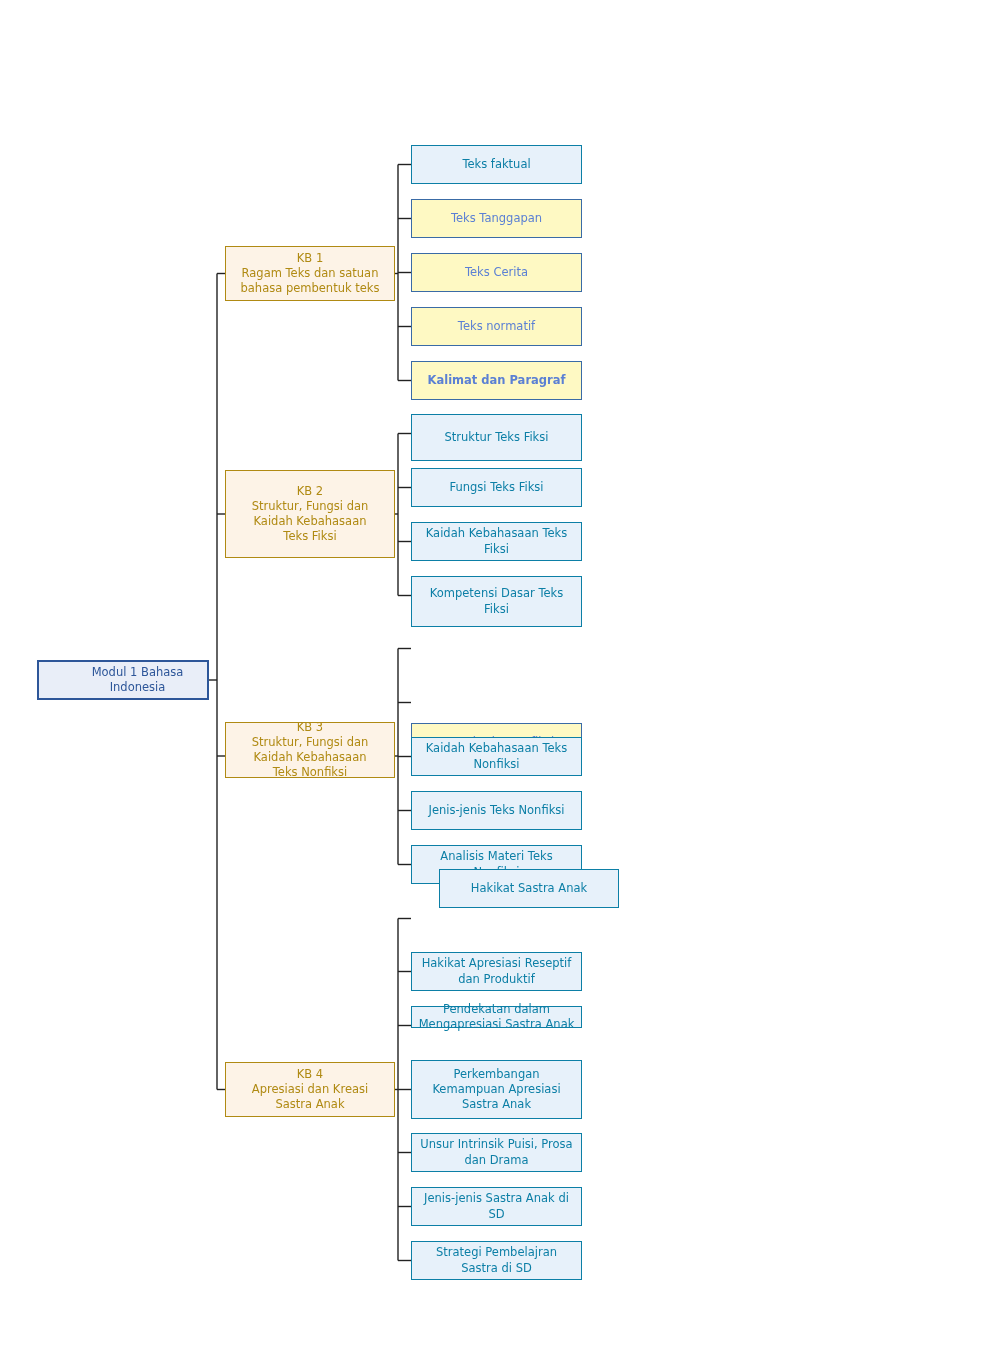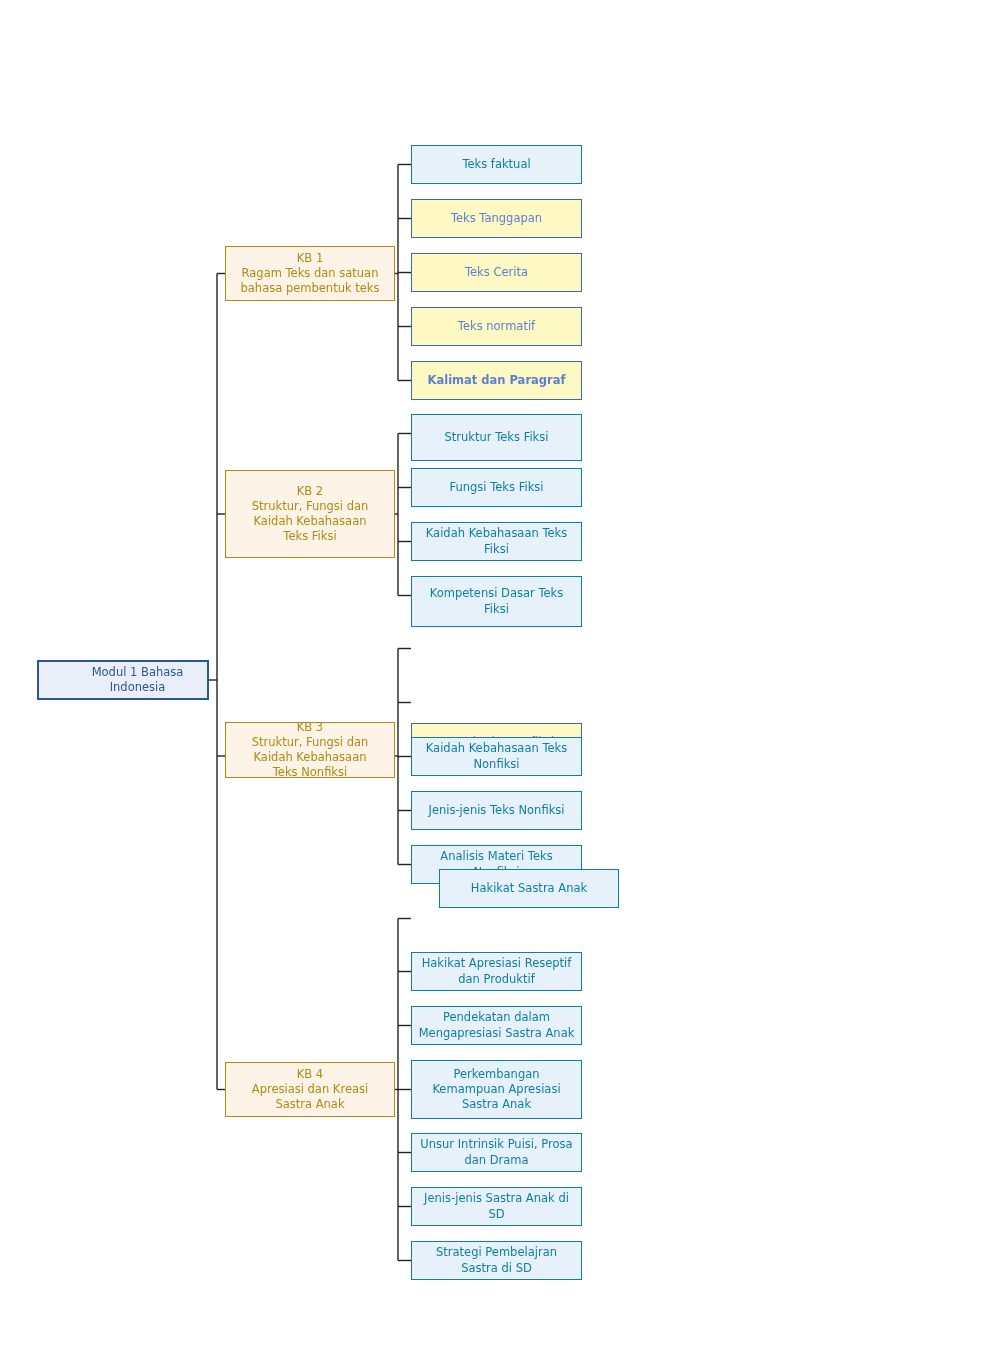--- a/index.html
+++ b/index.html
@@ -138,21 +138,21 @@
 Nonfiksi</span></div>
     <div class="node leaf-teal" style="left: 411px; top: 791px; width: 171px; height: 39px;"><span>Jenis-jenis Teks Nonfiksi</span></div>
     <div class="node leaf-teal" style="left: 411px; top: 845px; width: 171px; height: 39px;"><span>Analisis Materi Teks
 Nonfiksi</span></div>
     <div class="node kb" style="left: 225px; top: 1062px; width: 170px; height: 55px;"><span>KB 4
 Apresiasi  dan Kreasi
 Sastra Anak</span></div>
     <div class="node leaf-teal" style="left: 411px; top: 869px; width: 180px; height: 39px; margin-left: 28px;"><span>Hakikat Sastra Anak</span></div>
     <div class="node leaf-teal" style="left: 411px; top: 952px; width: 171px; height: 39px;"><span>Hakikat Apresiasi Reseptif
 dan Produktif</span></div>
-    <div class="node leaf-teal" style="left: 411px; top: 1006px; width: 171px; height: 39px;"><span>Pendekatan dalam
+    <div class="node leaf-teal" style="left: 411px; top: 1006px; width: 171px; height: 22px;"><span>Pendekatan dalam
 Mengapresiasi Sastra Anak</span></div>
     <div class="node leaf-teal" style="left: 411px; top: 1060px; width: 171px; height: 59px;"><span>Perkembangan
 Kemampuan Apresiasi
 Sastra Anak</span></div>
     <div class="node leaf-teal" style="left: 411px; top: 1133px; width: 171px; height: 39px;"><span>Unsur Intrinsik Puisi, Prosa
 dan Drama</span></div>
     <div class="node leaf-teal" style="left: 411px; top: 1187px; width: 171px; height: 39px;"><span>Jenis-jenis Sastra Anak di
 SD</span></div>
     <div class="node leaf-teal" style="left: 411px; top: 1241px; width: 171px; height: 39px;"><span>Strategi Pembelajran
 Sastra di SD</span></div>

